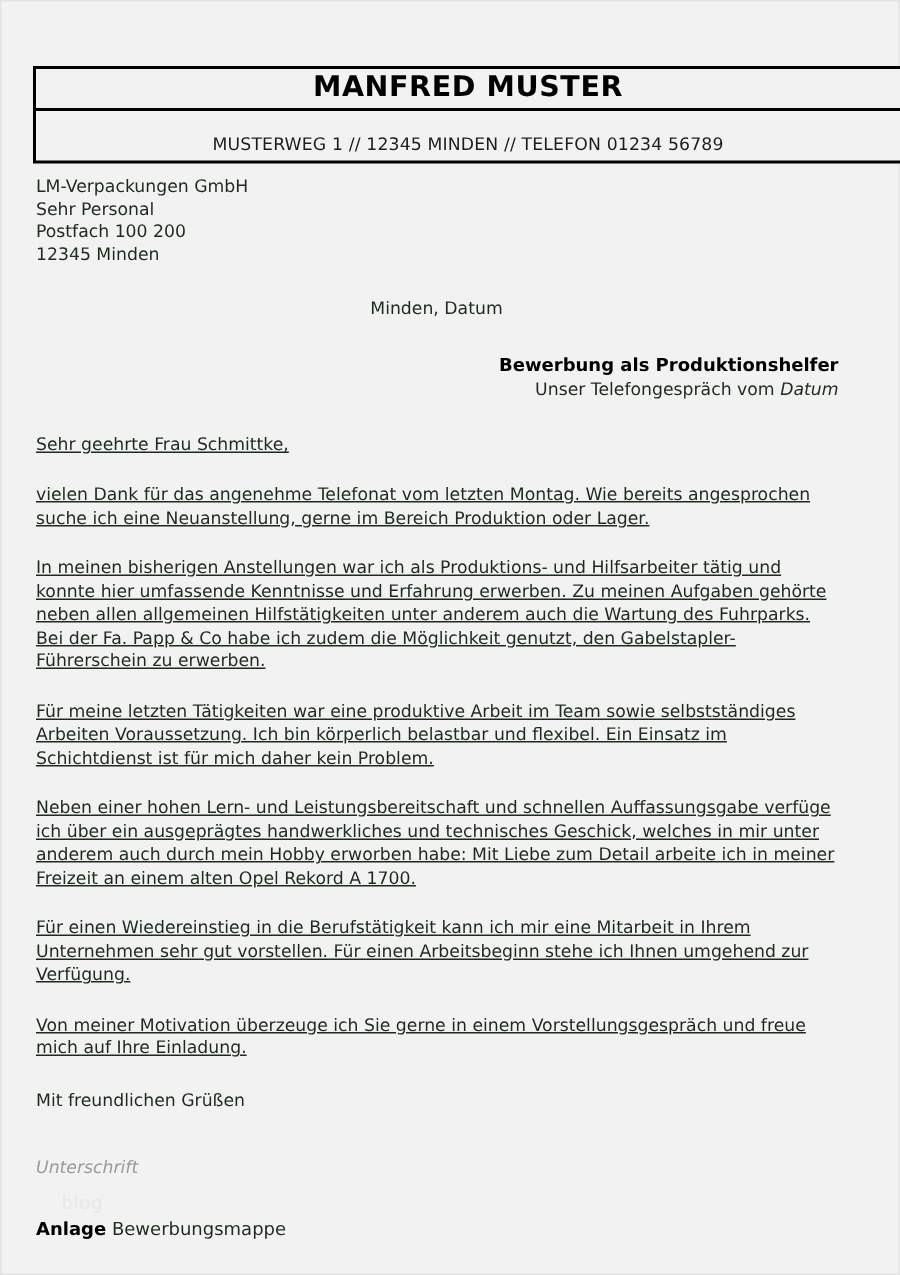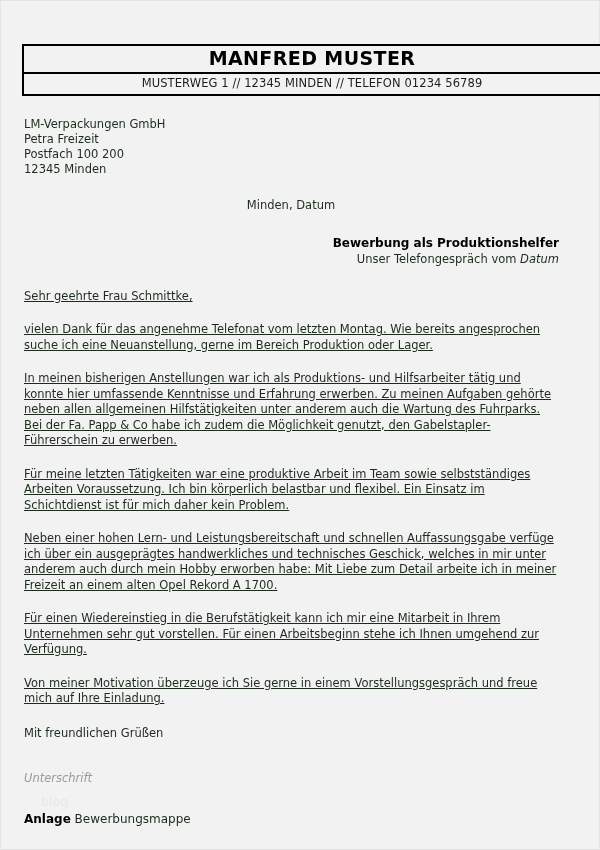--- a/index.html
+++ b/index.html
@@ -42,21 +42,21 @@
     letter-spacing: 0.4px;
     padding: 3px 0 4px 0;
     line-height: 1.0;
     border-bottom: 2px solid #000;
     color: #000;
   }
   .letterhead-contact {
     text-align: center;
     font-size: 11.5px;
     letter-spacing: 0.1px;
-    padding: 4px 0 4px 0;
+    padding: 17px 0 4px 0;
     line-height: 1.0;
     color: #1d1d1d;
   }
 
   
   .content {
     position: absolute;
     left: 23px;
     top: 116px;
     width: 535px;
@@ -157,21 +157,21 @@
 
   <div class="letterhead">
     <div class="letterhead-name">MANFRED MUSTER</div>
     <div class="letterhead-contact">MUSTERWEG 1 // 12345 MINDEN // TELEFON 01234 56789</div>
   </div>
 
   <div class="content">
 
     <div class="recipient">
       <div>LM-Verpackungen GmbH</div>
-      <div>Petra Freizeit</div>
+      <div>Sehr Personal</div>
       <div>Postfach 100 200</div>
       <div>12345 Minden</div>
     </div>
 
     <div class="dateline">Minden, Datum</div>
 
     <div class="subject-block">
       <div class="subject">Bewerbung als Produktionshelfer</div>
       <div class="subject-sub"><span>Unser Telefongespräch vom </span><span class="em">Datum</span></div>
     </div>

